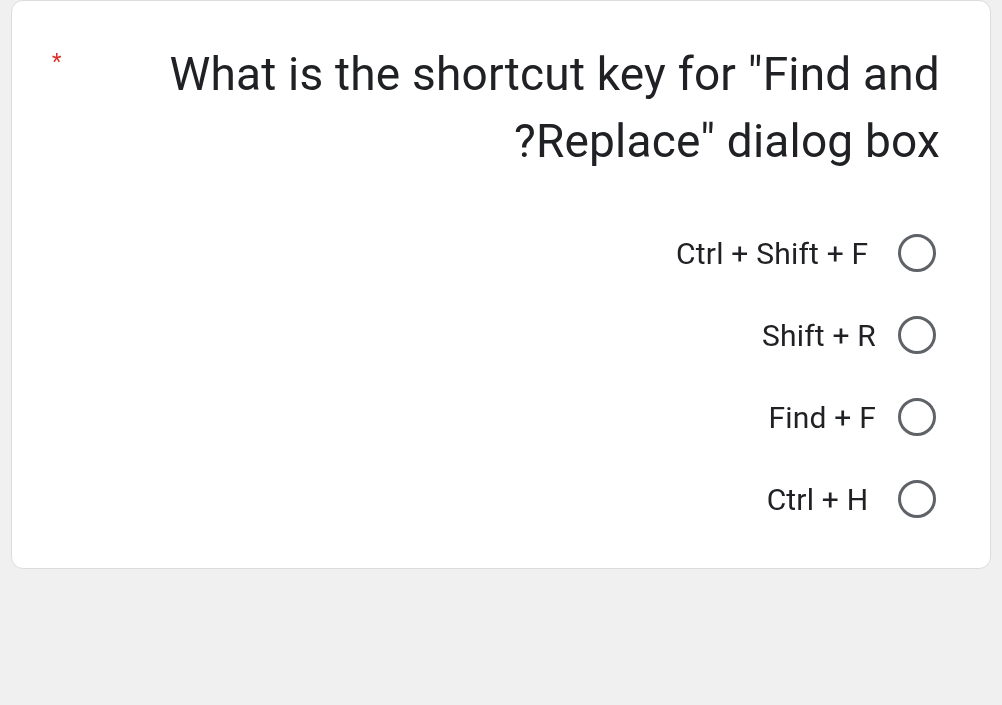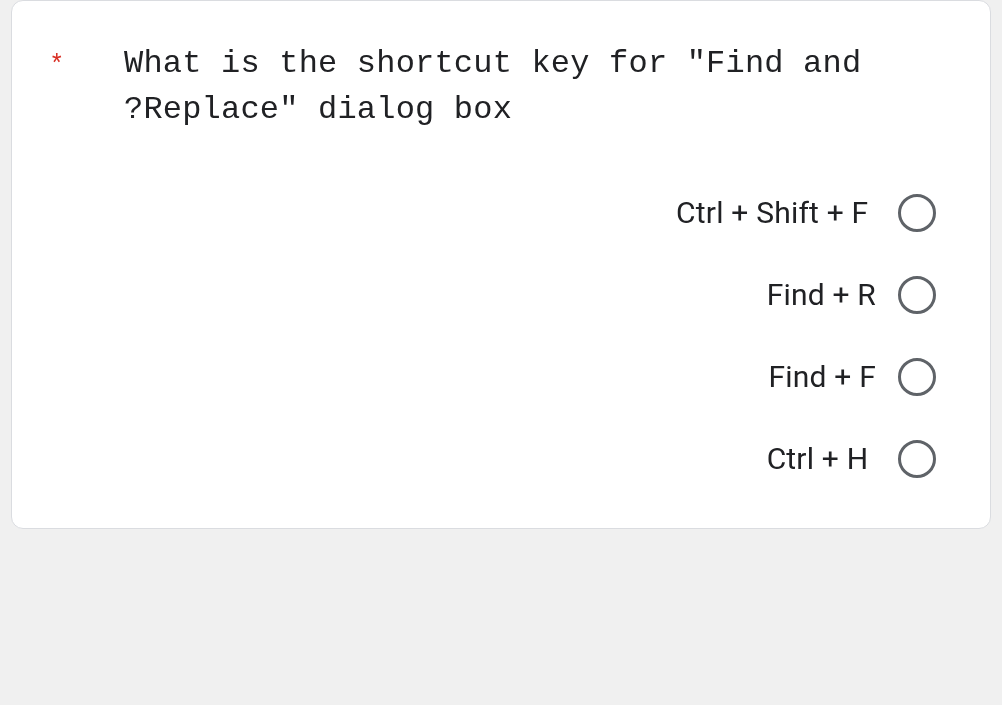--- a/index.html
+++ b/index.html
@@ -33,27 +33,26 @@
     .required-asterisk {
       color: #d93025;
       font-size: 22px;
       font-weight: 400;
       line-height: 1.2;
       margin-top: 8px;
       width: 12px;
     }
     .question-text {
       flex: 1;
-      font-size: 32px;
+      font-size: 46px;
       color: #202124;
       font-weight: 400;
       line-height: 1.45;
-      text-align: left;
+      text-align: right;
       letter-spacing: 0.2px;
-      font-family: Liberation Mono, monospace;
     }
     .options {
       margin-top: 60px;
       display: flex;
       flex-direction: column;
       align-items: flex-end;
       gap: 44px;
       padding-right: 4px;
     }
     .option {
@@ -88,21 +87,21 @@
       <span>?Replace" dialog box</span>
     </div>
   </div>
 
   <div class="options">
     <div class="option">
       <span class="option-label">‫ Ctrl + Shift + F</span>
       <span class="radio-circle"></span>
     </div>
     <div class="option">
-      <span class="option-label">Find + R</span>
+      <span class="option-label">Shift + R</span>
       <span class="radio-circle"></span>
     </div>
     <div class="option">
       <span class="option-label">Find + F</span>
       <span class="radio-circle"></span>
     </div>
     <div class="option">
       <span class="option-label">‫ Ctrl + H</span>
       <span class="radio-circle"></span>
     </div>

